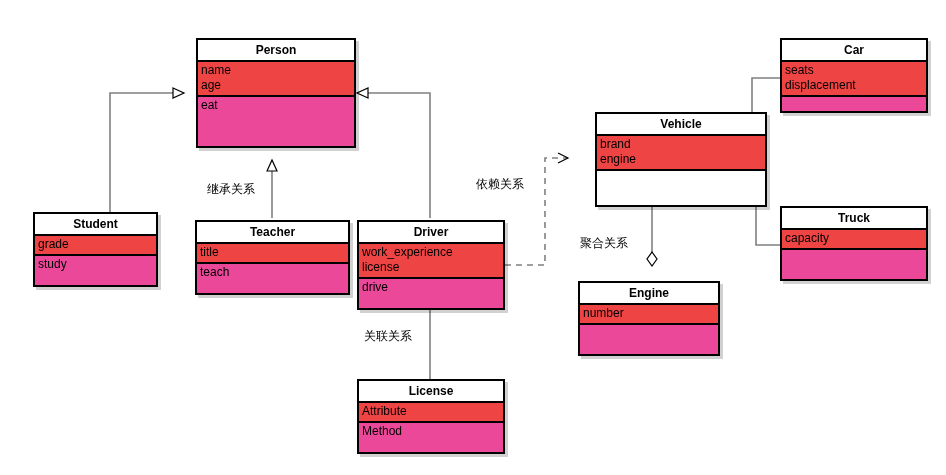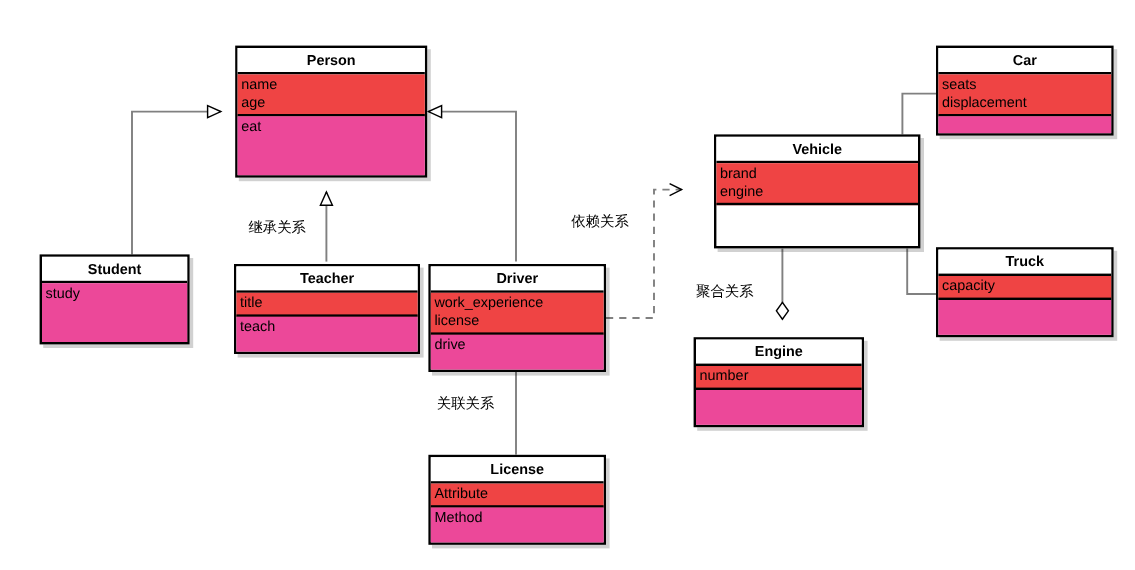--- a/index.html
+++ b/index.html
@@ -134,20 +134,23 @@
       </div>
       <div class="cls-ops">
         <div class="member">eat</div>
       </div>
     </div>
   </div>
 
   <div class="uml-class" style="left:33px; top:212px; width:125px; height:75px;">
     <div class="flexbox">
       <div class="cls-title">Student</div>
+      <div class="cls-attrs">
+        <div class="member">grade</div>
+      </div>
       <div class="cls-ops">
         <div class="member">study</div>
       </div>
     </div>
   </div>
 
   <div class="uml-class" style="left:195px; top:220px; width:155px; height:75px;">
     <div class="flexbox">
       <div class="cls-title">Teacher</div>
       <div class="cls-attrs">

